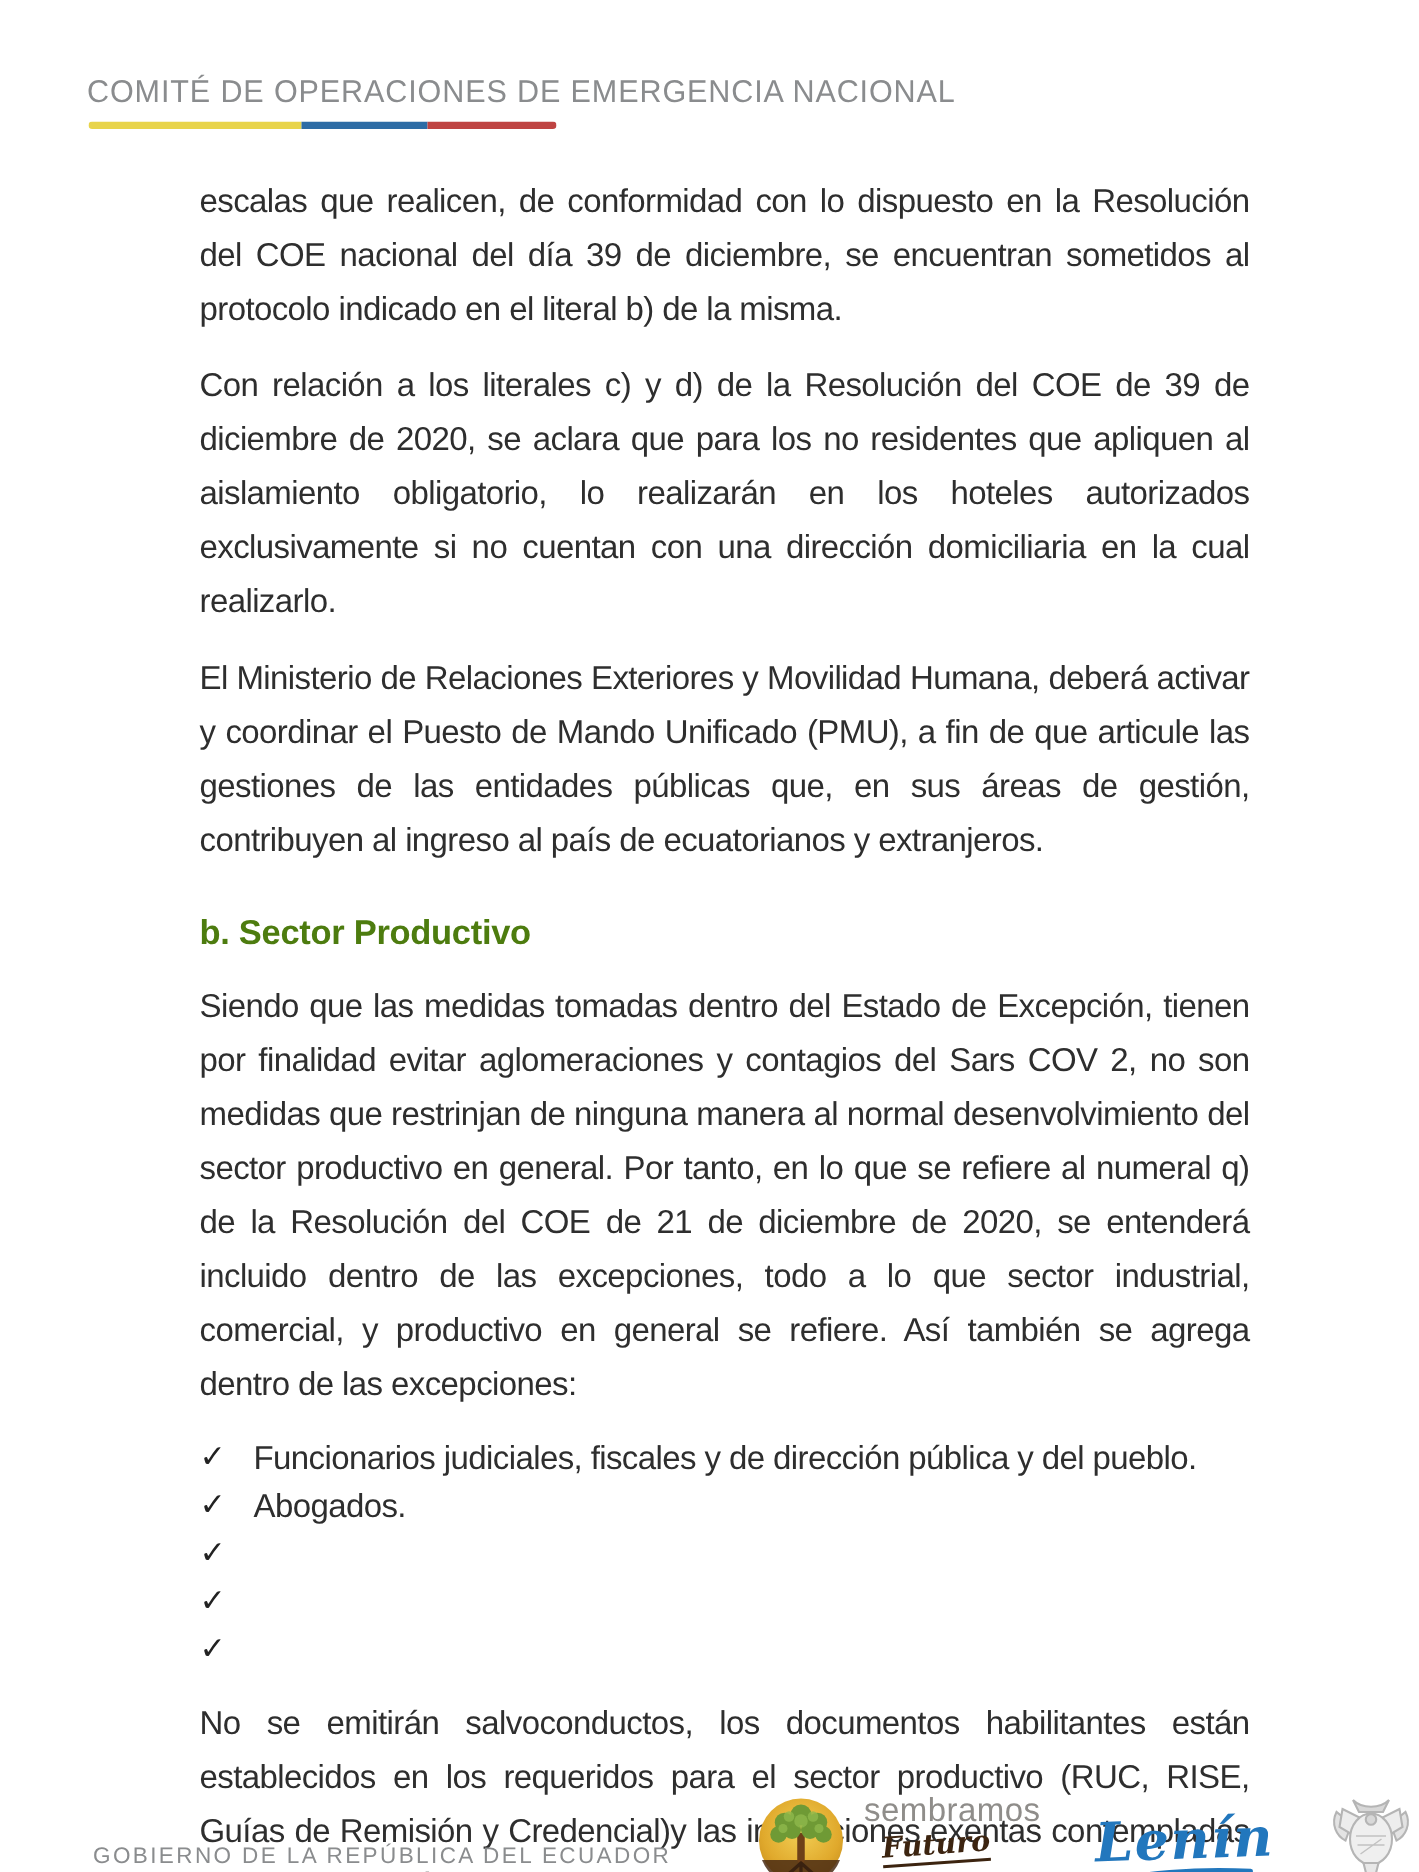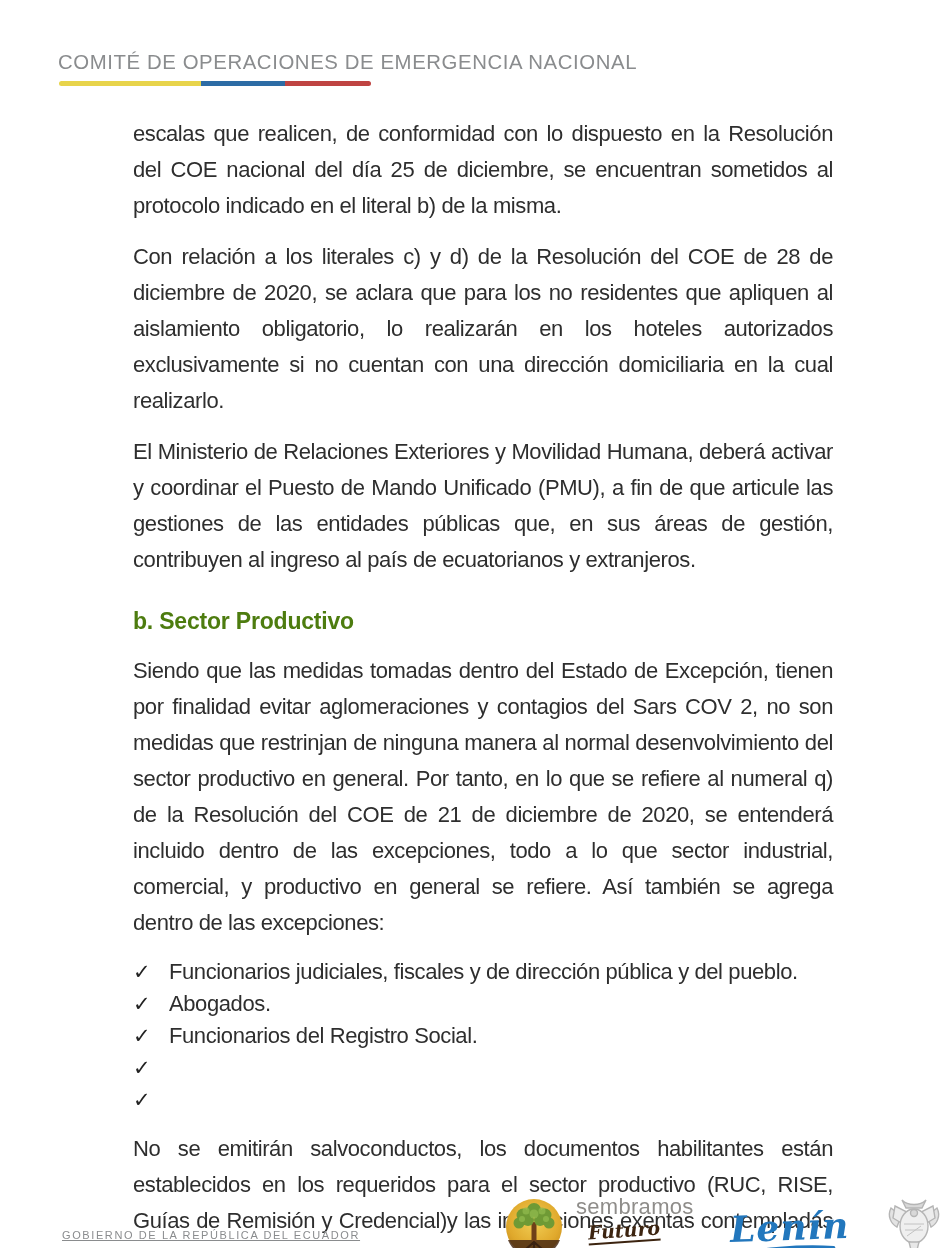--- a/index.html
+++ b/index.html
@@ -54,24 +54,23 @@
     line-height:31px;margin:0 0 1px 0;
   }
   .check{
     flex:0 0 auto;width:24px;margin-right:12px;
     font-size:21px;color:#222;
   }
 
   
   .gov-label{
     position:absolute;left:62px;top:1205px;
-    font-size:11px;letter-spacing:1.6px;
+    font-size:15px;letter-spacing:1.6px;
     color:var(--footer-text,#8a8c8e);
     white-space:nowrap;
-    text-decoration:underline;
   }
   .logos{
     position:absolute;top:1170px;left:505px;
     display:flex;align-items:center;gap:36px;
   }
   .sembramos{display:flex;align-items:flex-start;gap:13px;}
   .sem-text{display:flex;flex-direction:column;line-height:1;}
   .sem-line1{
     font-size:22px;color:#8f8d8a;letter-spacing:.3px;
   }
@@ -100,40 +99,39 @@
 <div class="page">
 
   <div class="coe-title">COMITÉ DE OPERACIONES DE EMERGENCIA NACIONAL</div>
   <div class="flag-bar">
     <span class="fy"></span>
     <span class="fb"></span>
     <span class="fr"></span>
   </div>
 
   <div class="content">
-    <p>escalas que realicen, de conformidad con lo dispuesto en la Resolución del COE nacional del día 25 de diciembre, se encuentran sometidos al protocolo indicado en el literal b) de la misma.</p>
-    <p>Con relación a los literales c) y d) de la Resolución del COE de 28 de diciembre de 2020, se aclara que para los no residentes que apliquen al aislamiento obligatorio, lo realizarán en los hoteles autorizados exclusivamente si no cuentan con una dirección domiciliaria en la cual realizarlo.</p>
+    <p>escalas que realicen, de conformidad con lo dispuesto en la Resolución del COE nacional del día 39 de diciembre, se encuentran sometidos al protocolo indicado en el literal b) de la misma.</p>
+    <p>Con relación a los literales c) y d) de la Resolución del COE de 39 de diciembre de 2020, se aclara que para los no residentes que apliquen al aislamiento obligatorio, lo realizarán en los hoteles autorizados exclusivamente si no cuentan con una dirección domiciliaria en la cual realizarlo.</p>
     <p>El Ministerio de Relaciones Exteriores y Movilidad Humana, deberá activar y coordinar el Puesto de Mando Unificado (PMU), a fin de que articule las gestiones de las entidades públicas que, en sus áreas de gestión, contribuyen al ingreso al país de ecuatorianos y extranjeros.</p>
 
     <h2>b. Sector Productivo</h2>
 
     <p>Siendo que las medidas tomadas dentro del Estado de Excepción, tienen por finalidad evitar aglomeraciones y contagios del Sars COV 2, no son medidas que restrinjan de ninguna manera al normal desenvolvimiento del sector productivo en general.  Por tanto, en lo que se refiere al numeral q) de la Resolución del COE de 21 de diciembre de 2020, se entenderá incluido dentro de las excepciones, todo a lo que sector industrial, comercial, y productivo en general se refiere. Así también se agrega dentro de las excepciones:</p>
 
     <ul class="checklist">
       <li>
         <span class="check">✓</span>
         <span>Funcionarios judiciales, fiscales y de dirección pública y del pueblo.</span>
       </li>
       <li>
         <span class="check">✓</span>
         <span>Abogados.</span>
       </li>
       <li>
         <span class="check">✓</span>
-        <span>Funcionarios del Registro Social.</span>
       </li>
       <li>
         <span class="check">✓</span>
       </li>
       <li>
         <span class="check">✓</span>
       </li>
     </ul>
 
     <p>No se emitirán salvoconductos, los documentos habilitantes están establecidos en los requeridos para el sector productivo (RUC, RISE, Guías de Remisión y Credencial)y las instituciones exentas contempladas en la resolución del 21 de diciembre. Ante cualquier incidente, el ciudadano podrá reportar el hecho al ECU 911 donde se verificará la situación.</p>

